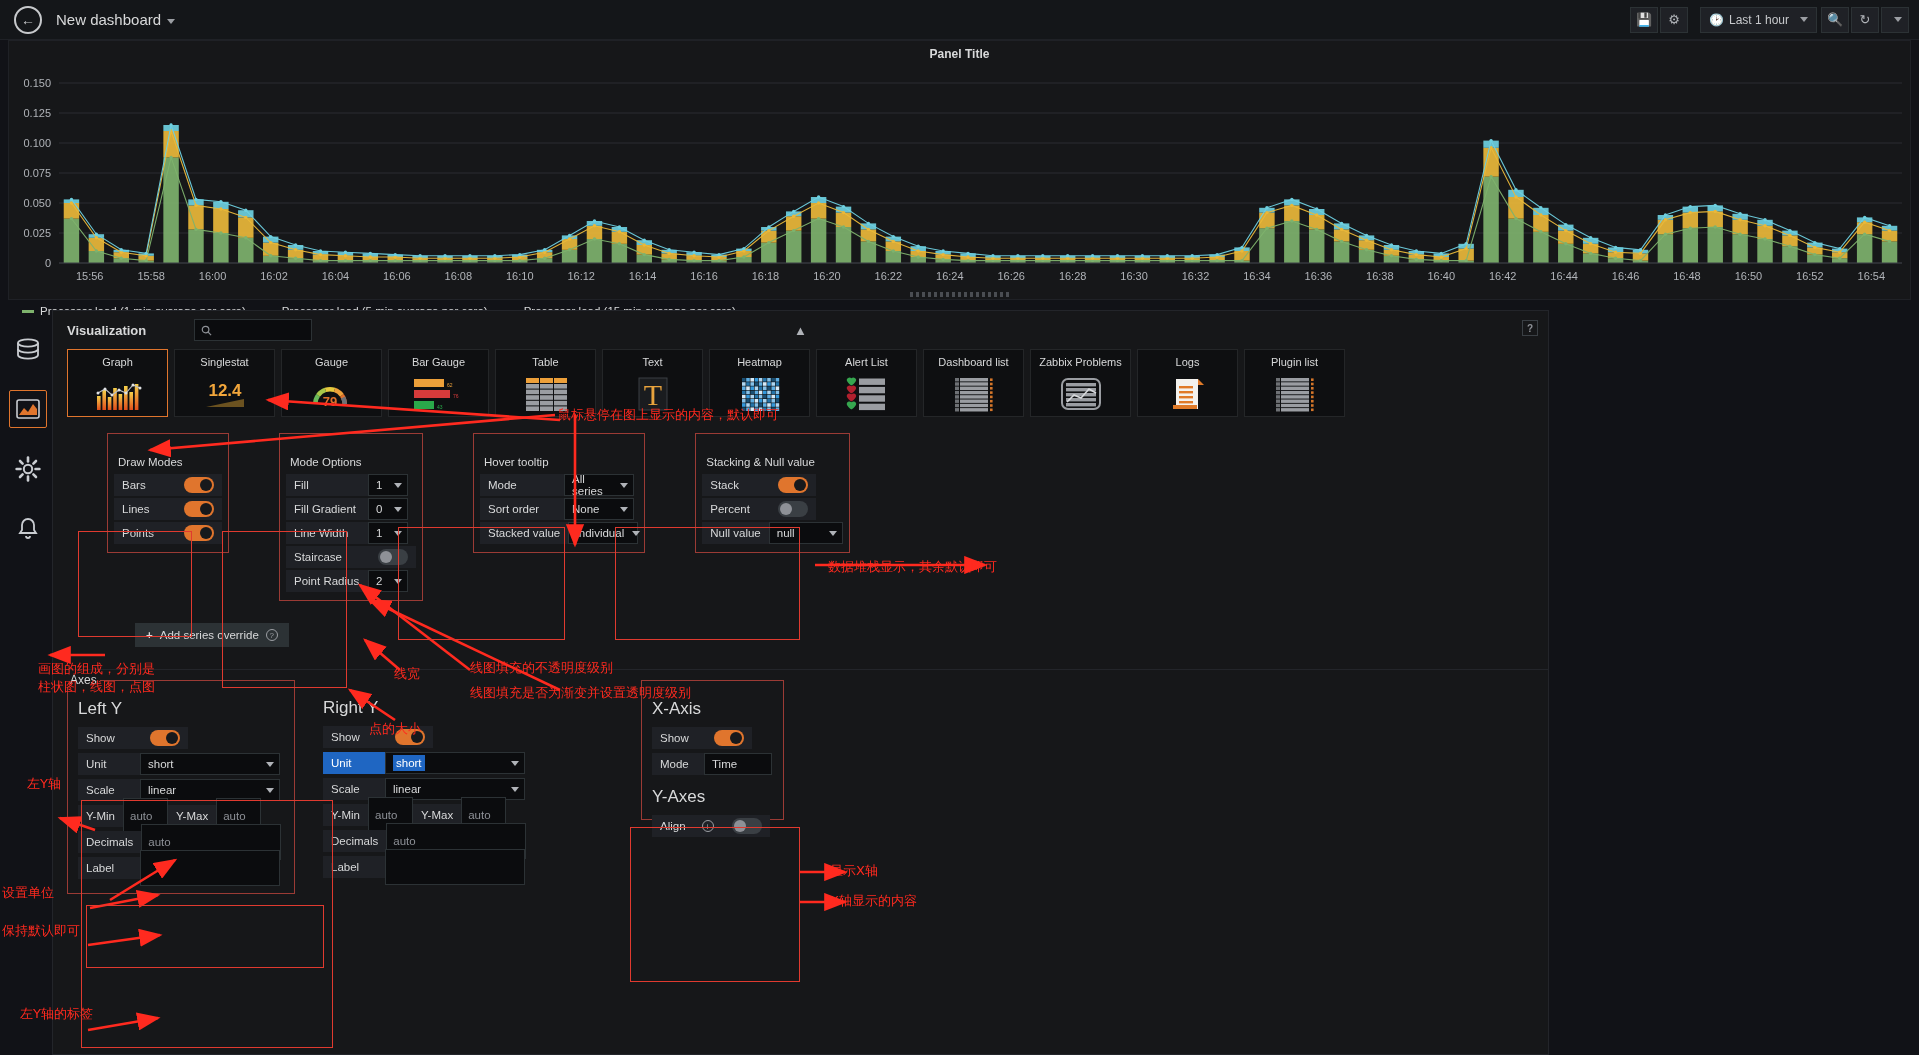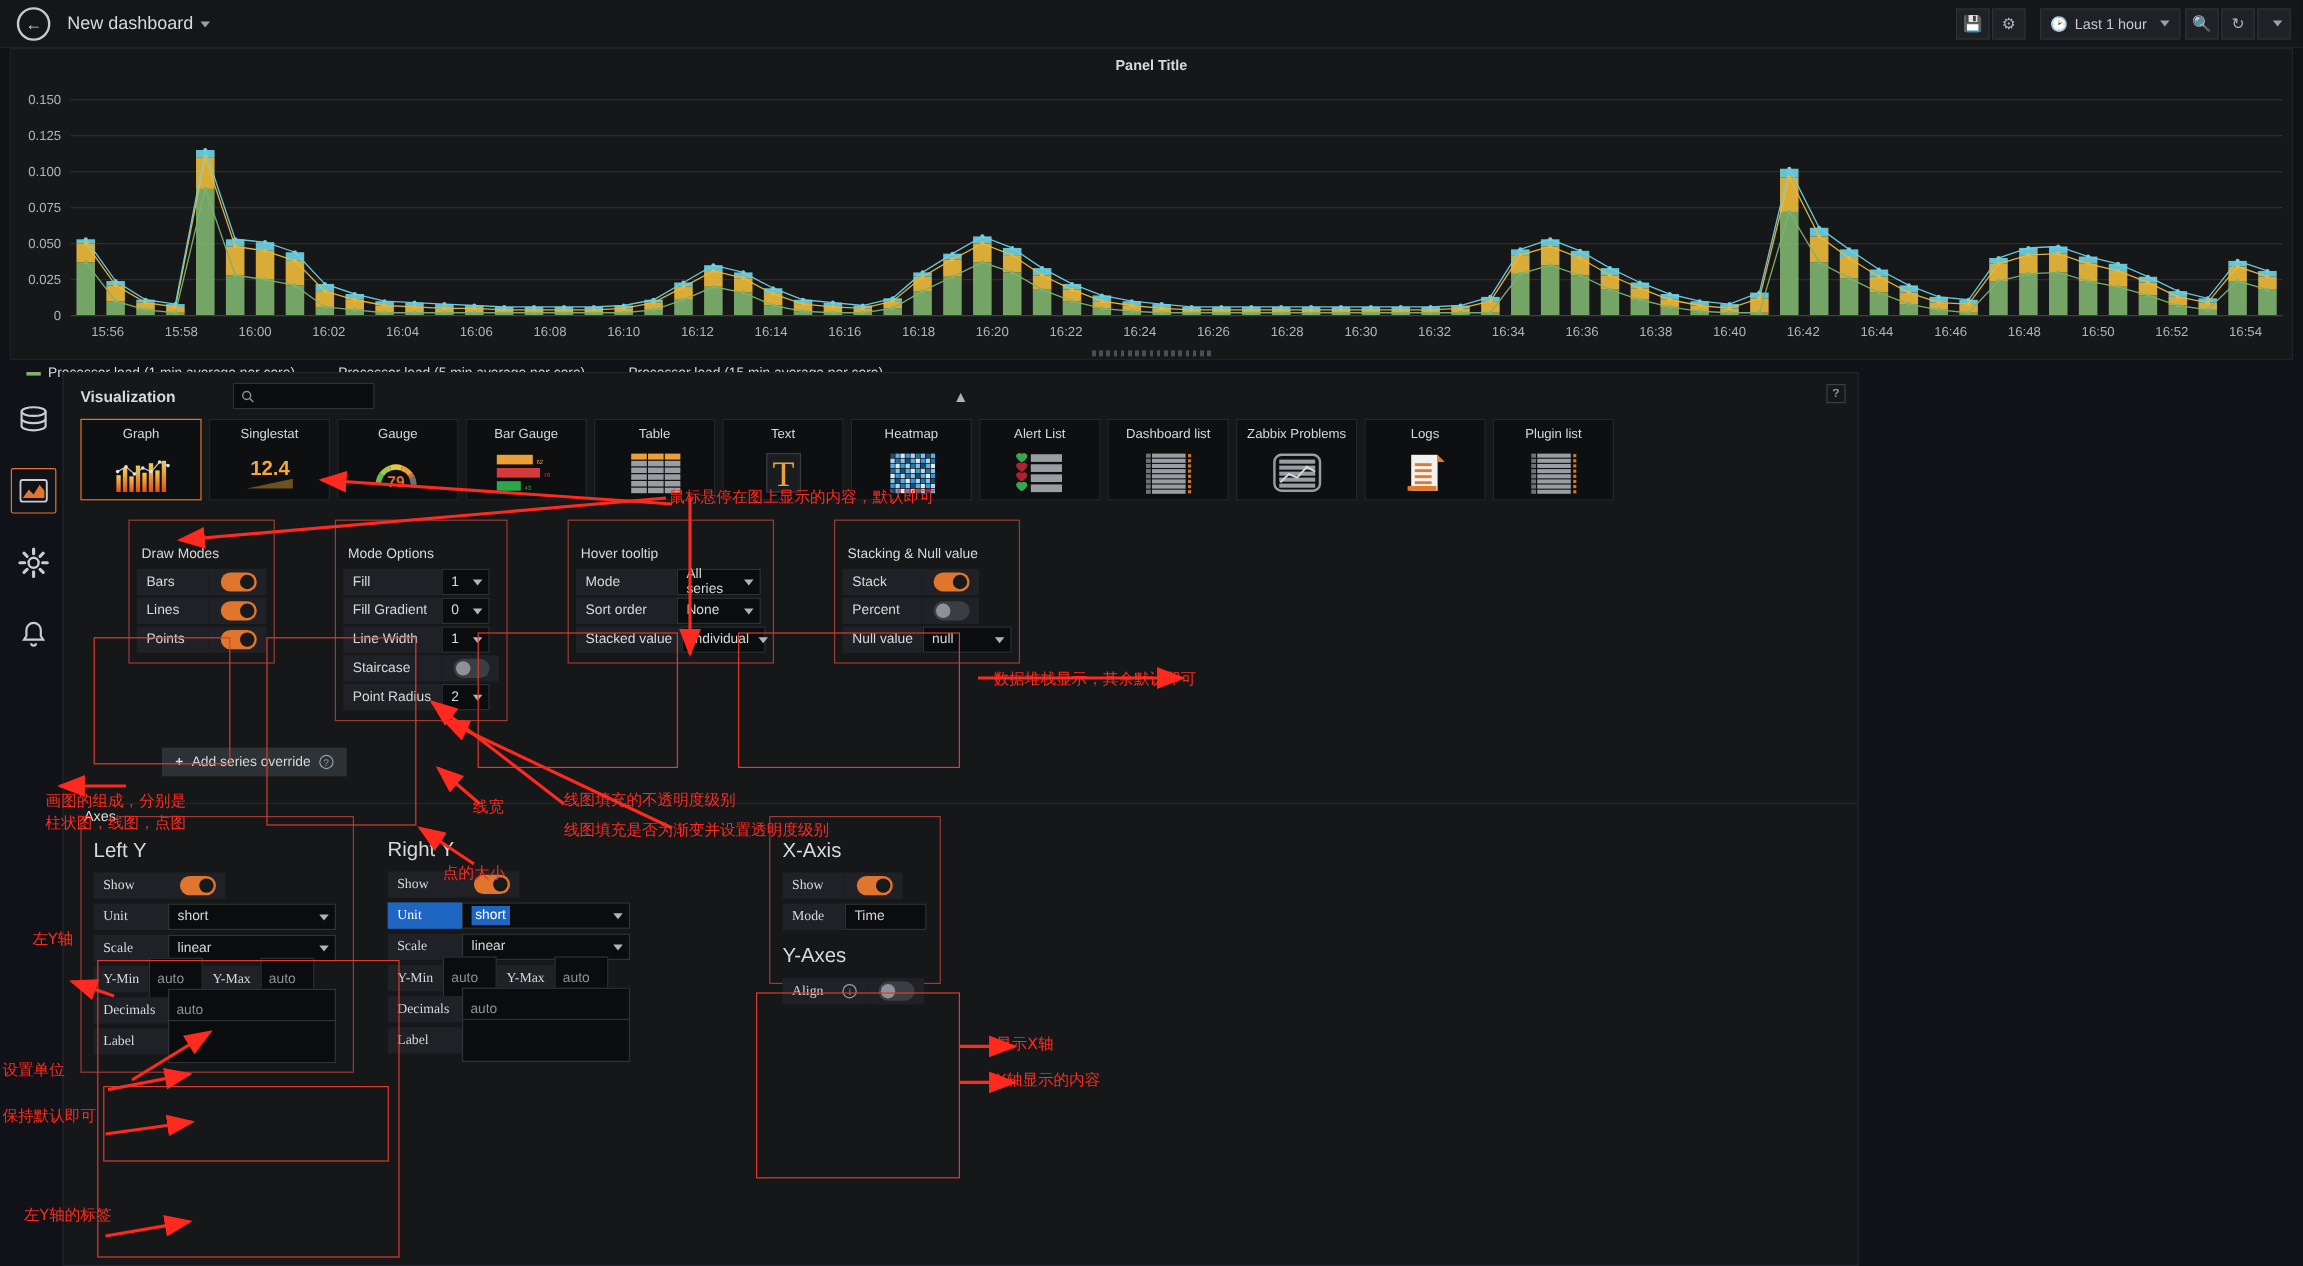--- a/index.html
+++ b/index.html
@@ -116,21 +116,21 @@
   .q-ic { width:12px; height:12px; border-radius:50%; border:1px solid #9b9ea3; font-size:8px;
           display:inline-flex; align-items:center; justify-content:center; color:#9b9ea3;}
 
   
   .axes-wrap { margin-top:22px; border-top:1px solid #23252a; padding:10px 0 0 14px; position:relative;}
   .axes-label { position:absolute; top:3px; left:14px; font-size:12px; color:#d8d9da; background:#161719; padding:0 3px;}
   .axes-box { border:1px solid #9b3b35; width:228px; padding:18px 10px 10px 10px; }
   .axes-cols { display:flex; gap:18px; }
   .ax-head { font-size:17px; color:#d8d9da; margin-bottom:8px; }
   .ax-row { display:flex; align-items:center; height:22px; margin-bottom:4px;}
-  .ax-lbl { background:#1f2126; height:22px; display:flex; align-items:center; padding:0 8px; font-size:11.5px; color:#d8d9da; min-width:62px;font-family:Liberation Serif, serif;}
+  .ax-lbl { background:#1f2126; height:22px; display:flex; align-items:center; padding:0 8px; font-size:11.5px; color:#d8d9da; min-width:62px;}
   .ax-lbl.hl { background:#1f66c2; color:#fff; }
   .ax-in { background:#0b0c0e; border:1px solid #2c3235; height:22px; display:flex; align-items:center; padding:17px 6px; font-size:11.5px; color:#8e9197;}
   .ax-in.hl { background:#1f66c2; color:#fff; }
 
   
   .anno { position:absolute; color:#ff2a1f; font-size:13px; white-space:pre; line-height:1.35; pointer-events:none;}
   .anno.cn { font-family:"DejaVu Sans", sans-serif; }
   svg.arrows { position:absolute; top:0; left:0; width:1919px; height:1055px; pointer-events:none;}
   .rbox { position:absolute; border:1px solid #e03a2f; pointer-events:none; }
 </style>

